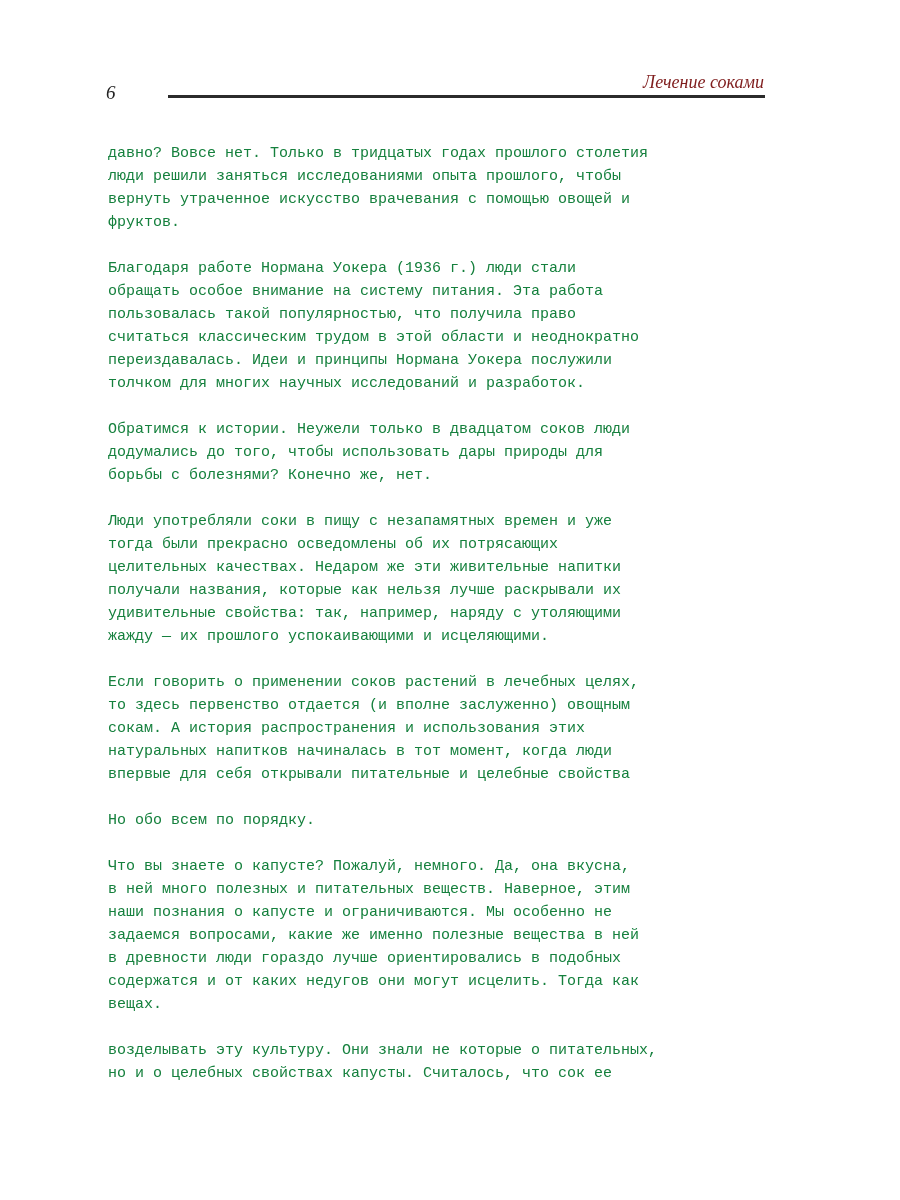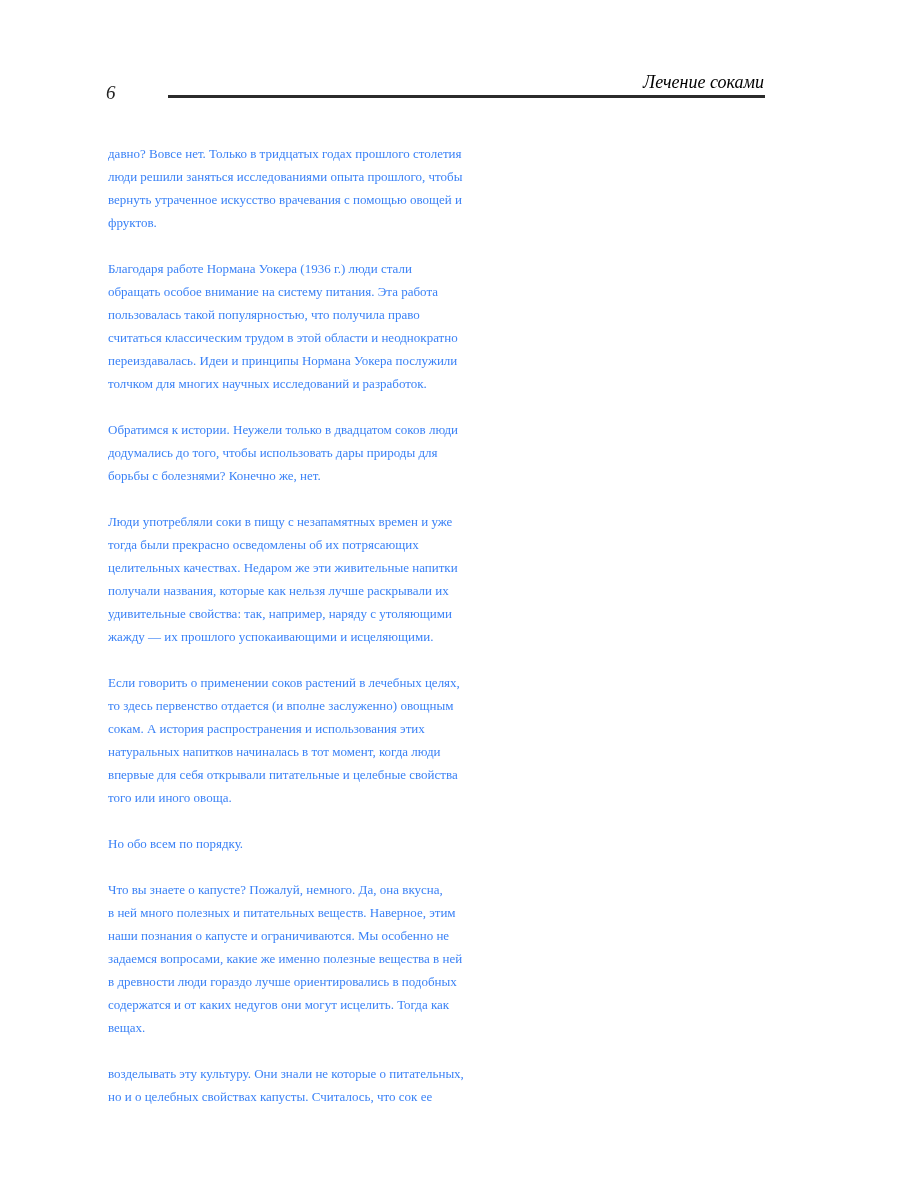--- a/index.html
+++ b/index.html
@@ -22,41 +22,42 @@
       font-size: 19px;
       font-style: italic;
       color: #222;
     }
     .running-head {
       position: absolute;
       right: 136px;
       top: 72px;
       font-size: 18px;
       font-style: italic;
-      color: #000000;
+      color: #7f1d1d;
     }
     .head-rule {
       position: absolute;
       left: 168px;
       top: 95px;
       width: 597px;
       height: 3px;
       background: #2b2b2b;
     }
     .body-text {
       position: absolute;
       left: 108px;
       top: 142px;
       width: 560px;
     }
     .para {
       margin: 0 0 23px 0;
-      font-size: 13px;
+      font-size: 15px;
       line-height: 23px;
-      color: #3b82f6;
+      color: #15803d;
+      font-family: Liberation Mono, monospace;
     }
     .line {
       display: block;
       white-space: nowrap;
     }
   </style>
 </head>
 <body>
 
 <div class="page-number">6</div>
@@ -90,21 +91,20 @@
     <span class="line">получали названия, которые как нельзя лучше раскрывали их</span>
     <span class="line">удивительные свойства: так, например, наряду с утоляющими</span>
     <span class="line">жажду — их прошлого успокаивающими и исцеляющими.</span>
   </p>
   <p class="para">
     <span class="line">Если говорить о применении соков растений в лечебных целях,</span>
     <span class="line">то здесь первенство отдается (и вполне заслуженно) овощным</span>
     <span class="line">сокам. А история распространения и использования этих</span>
     <span class="line">натуральных напитков начиналась в тот момент, когда люди</span>
     <span class="line">впервые для себя открывали питательные и целебные свойства</span>
-    <span class="line">того или иного овоща.</span>
   </p>
   <p class="para">
     <span class="line">Но обо всем по порядку.</span>
   </p>
   <p class="para">
     <span class="line">Что вы знаете о капусте? Пожалуй, немного. Да, она вкусна,</span>
     <span class="line">в ней много полезных и питательных веществ. Наверное, этим</span>
     <span class="line">наши познания о капусте и ограничиваются. Мы особенно не</span>
     <span class="line">задаемся вопросами, какие же именно полезные вещества в ней</span>
     <span class="line">в древности люди гораздо лучше ориентировались в подобных</span>

